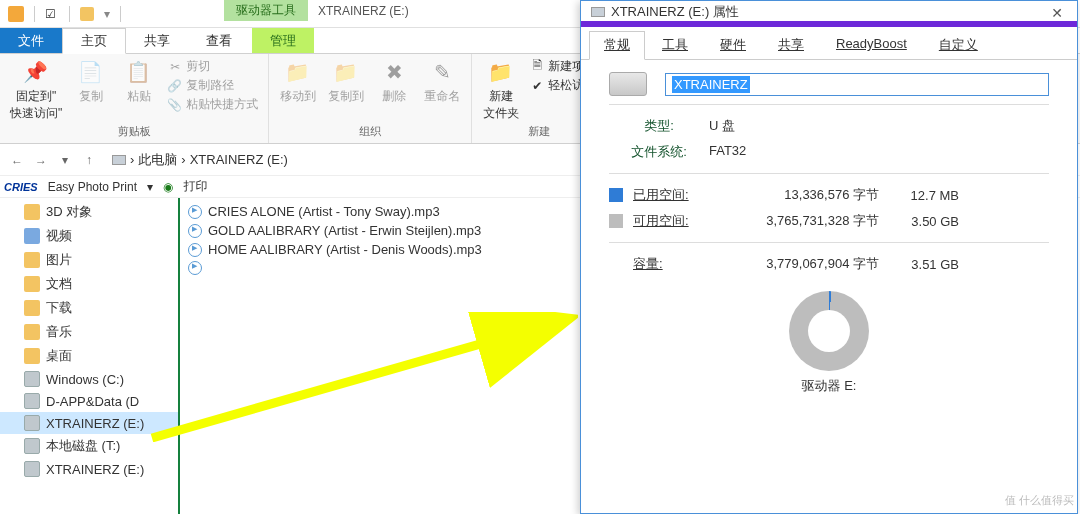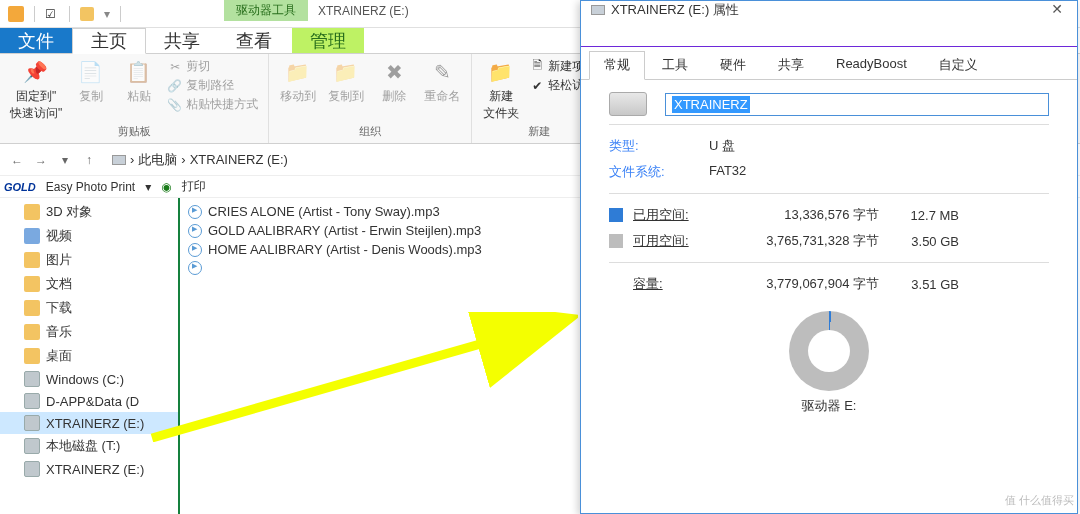--- a/index.html
+++ b/index.html
@@ -8,21 +8,21 @@
 
 .titlebar { height: 28px; background: #fff; display: flex; align-items: center; border-bottom: 1px solid #e0e0e0; padding-left: 8px; gap: 10px; }
 .tb-icon { width: 16px; height: 16px; background: #f3a83b; border-radius: 2px; }
 .tb-sep { width: 1px; height: 16px; background: #ccc; }
 .qat-icon { width: 14px; height: 14px; }
 .context-tab { position: absolute; left: 224px; top: 0; background: #b3e19f; color: #286e1c; padding: 2px 12px; font-size: 12px; }
 .tb-title { position: absolute; left: 318px; top: 4px; font-size: 12px; color: #555; }
 
 
 .ribbon-tabs { height: 26px; display: flex; align-items: stretch; border-bottom: 1px solid #d0d0d0; }
-.rtab { padding: 4px 18px; font-size: 18px; background: #fff; cursor: pointer; display: flex; align-items: center; }
+.rtab { padding: 4px 18px; font-size: 13px; background: #fff; cursor: pointer; display: flex; align-items: center; }
 .rtab.file { background: #1979ca; color: #fff; }
 .rtab.active { background: #fff; border: 1px solid #d0d0d0; border-bottom: 1px solid #fff; margin-bottom: -1px; }
 .rtab.manage { background: #bef264; color: #286e1c; margin-left: 2px; }
 
 
 .ribbon { height: 90px; background: #f8f8f8; border-bottom: 1px solid #d0d0d0; display: flex; }
 .rgroup { border-right: 1px solid #e0e0e0; padding: 4px 10px; display: flex; flex-direction: column; justify-content: space-between; align-items: center; }
 .rgroup-content { display: flex; gap: 10px; align-items: flex-start; }
 .rgroup-label { font-size: 11px; color: #666; text-align: right; padding-top: 2px; }
 .rbtn { display: flex; flex-direction: column; align-items: center; font-size: 12px; gap: 2px; min-width: 38px; cursor: pointer; }
@@ -55,33 +55,33 @@
 .filelist { flex: 1; padding: 4px; }
 .file-item { display: flex; align-items: center; gap: 6px; padding: 2px 4px; font-size: 13px; cursor: pointer; }
 .ficon { width: 14px; height: 14px; border: 1px solid #5a9bd5; border-radius: 50%; position: relative; }
 .ficon::after { content: "▶"; font-size: 7px; color: #5a9bd5; position: absolute; top: 0; left: 3px; }
 
 
 .arrow { position: absolute; left: 148px; top: 312px; width: 430px; height: 130px; pointer-events: none; }
 
 
 .dialog { position: absolute; top: 0; left: 580px; width: 498px; height: 514px; background: #fff; border: 1px solid #4a90d9; box-shadow: -2px 2px 8px rgba(0,0,0,.2); }
-.dlg-title { height: 46px; display: flex; align-items: flex-start; padding: 0 10px; justify-content: space-between; border-bottom: 1px solid #6d28d9; }
+.dlg-title { height: 26px; display: flex; align-items: flex-end; padding: 0 10px; justify-content: space-between; border-bottom: 6px solid #6d28d9; }
 .dlg-title-left { display: flex; align-items: center; gap: 6px; font-size: 13px; }
 .dlg-close { font-size: 14px; color: #555; cursor: pointer; padding: 0 4px; }
-.dlg-tabs { display: flex; border-bottom: 1px solid #ccc; padding: 4px 8px 0; gap: 2px; font-size: 13px; }
+.dlg-tabs { display: flex; border-bottom: 1px solid #ccc; padding: 4px 8px 0; gap: 2px; font-size: 13px; text-decoration: underline; }
 .dlg-tab { padding: 4px 14px; cursor: pointer; border: 1px solid transparent; }
 .dlg-tab.active { border: 1px solid #ccc; border-bottom: 1px solid #fff; margin-bottom: -1px; background: #fff; }
 .dlg-body { padding: 12px 28px; }
 .dlg-row { display: flex; align-items: center; gap: 18px; margin-bottom: 6px; }
 .drive-icon { width: 38px; height: 24px; background: linear-gradient(#e8e8e8,#c8c8c8); border: 1px solid #aaa; border-radius: 3px; }
 .name-input { flex: 1; border: 1px solid #4a90d9; padding: 3px 6px; font-size: 13px; background: #fff; }
 .name-input span { background: #3399ff; color: #fff; padding: 1px 2px; }
 .info-row { display: flex; padding: 4px 0; font-size: 13px; }
-.info-label { width: 100px; color: #3b82f6; }
+.info-label { width: 100px; color: #14532d; text-align: center; }
 .info-val { flex: 1; }
 .hr { height: 1px; background: #ddd; margin: 8px 0; }
 .space-row { display: flex; align-items: center; padding: 4px 0; font-size: 13px; }
 .sq { width: 14px; height: 14px; margin-right: 10px; }
 .sq.used { background: #2f7cd6; }
 .sq.free { background: #bdbdbd; }
 .space-label { width: 76px; text-decoration: underline; }
 .space-bytes { width: 170px; text-align: right; }
 .space-h { width: 80px; text-align: right; }
 .donut { width: 80px; height: 80px; border-radius: 50%; margin: 14px auto 4px; background: conic-gradient(#2f7cd6 0 3deg, #bdbdbd 3deg 360deg); display: flex; align-items: center; justify-content: center; }
@@ -199,21 +199,21 @@
   <div class="bc-path">
     <span style="width:14px;height:10px;background:#c8d0d8;border:1px solid #999;display:inline-block"></span>
     <span>›</span>
     <span>此电脑</span>
     <span>›</span>
     <span>XTRAINERZ (E:)</span>
   </div>
 </div>
 
 <div class="epson-bar">
-  <span class="epson-logo">GOLD</span>
+  <span class="epson-logo">CRIES</span>
   <span>Easy Photo Print</span>
   <span>▾</span>
   <span style="color:#1a7b1a">◉</span>
   <span>打印</span>
 </div>
 
 <div class="main">
   <div class="tree" id="tree">
       <div class="tree-item">
         <span class="ticon folder"></span>

